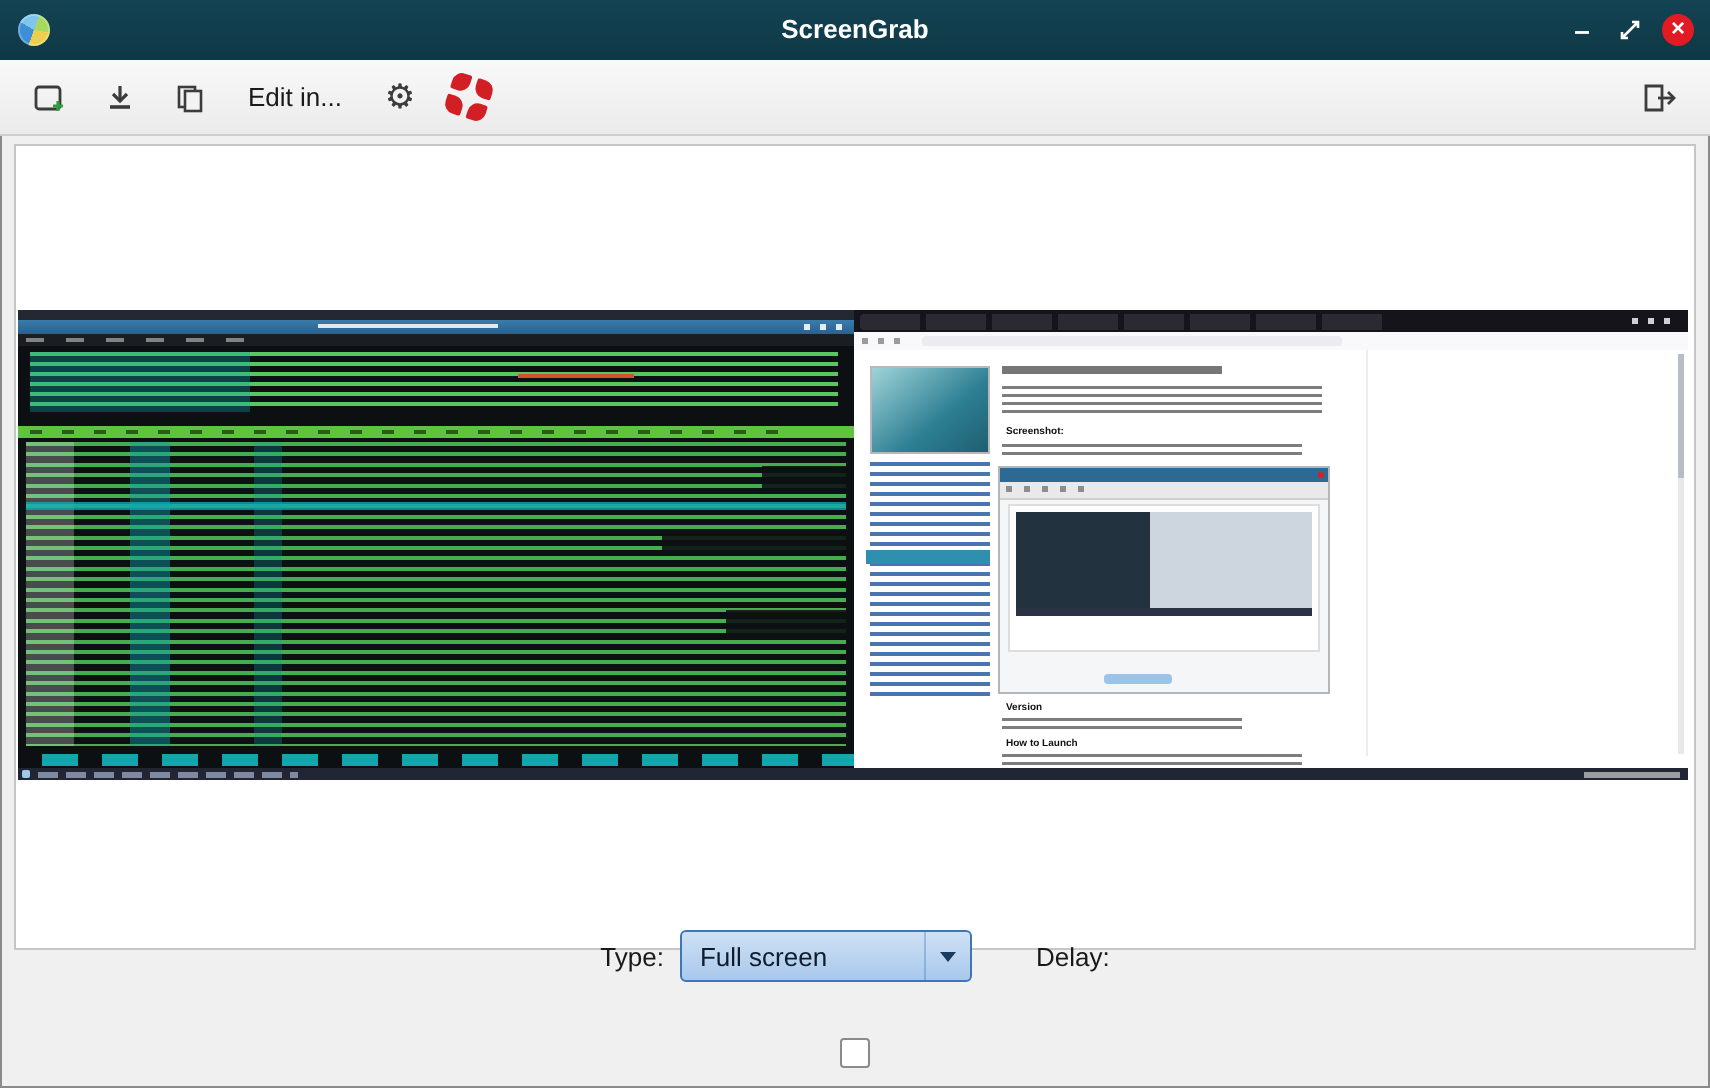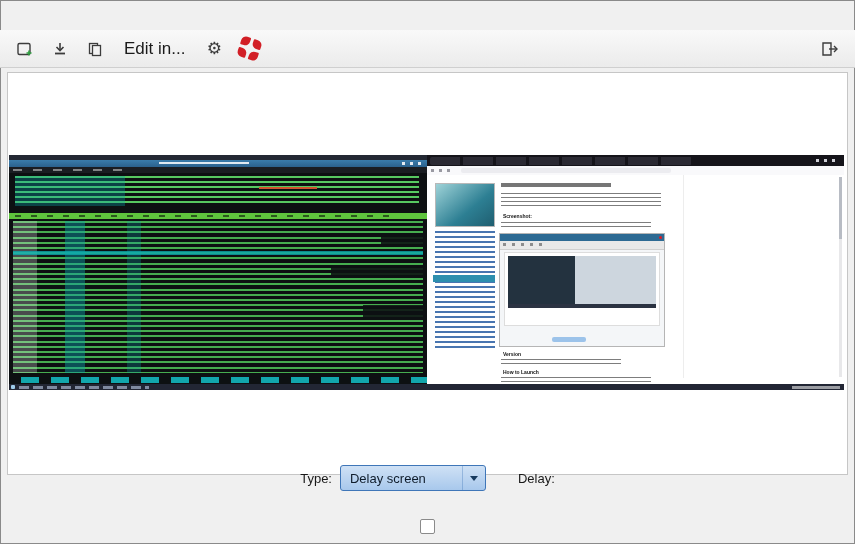--- a/index.html
+++ b/index.html
@@ -21,21 +21,21 @@
   .btn-max{right:28px;}
   .btn-close{right:4px;}
   .close-circle{width:16px;height:16px;border-radius:50%;background:#e01b24;color:#fff;
                 font-size:12px;line-height:15px;text-align:center;font-weight:bold;}
 
   
   .toolbar{position:absolute;top:30px;left:0;right:0;height:37px;
            background:linear-gradient(#f9f9f9,#ebebeb);border-bottom:1px solid #cfcfcf;
            display:flex;align-items:center;padding:0 9px;gap:3px;}
   .tbtn{height:30px;min-width:32px;display:flex;align-items:center;justify-content:center;border-radius:3px;}
-  .edit-btn{font-size:17px;color:#1a1a1a;padding:0 10px;}
+  .edit-btn{font-size:13px;color:#1a1a1a;padding:0 10px;}
   .gear{font-size:17px;color:#3c3c3c;line-height:1;}
   .spacer{flex:1;}
   .pin{width:21px;height:21px;position:relative;transform:rotate(18deg);}
   .pin i{position:absolute;width:9px;height:9px;background:#d21f26;}
   .pin i:nth-child(1){left:0;top:0;border-radius:5px 1px 5px 1px;}
   .pin i:nth-child(2){right:0;top:0;border-radius:1px 5px 1px 5px;}
   .pin i:nth-child(3){left:0;bottom:0;border-radius:1px 5px 1px 5px;}
   .pin i:nth-child(4){right:0;bottom:0;border-radius:5px 1px 5px 1px;}
 
   
@@ -150,20 +150,35 @@
   .spin-down b{width:0;height:0;border-left:3.5px solid transparent;border-right:3.5px solid transparent;border-top:4px solid #333;}
   .check-row{position:absolute;left:0;right:0;top:515px;height:22px;
        display:flex;justify-content:center;align-items:center;gap:8px;}
   .checkbox{width:15px;height:15px;background:#fff;border:1px solid #8a8a8a;border-radius:2px;box-sizing:border-box;}
 </style>
 </head>
 <body>
 
 <div id="app">
 
+  <div class="titlebar">
+    <div class="app-icon"></div>
+    <div class="win-title">ScreenGrab</div>
+    <div class="winbtn btn-min">
+        <span>–</span>
+      </div>
+    <div class="winbtn btn-max">
+      <svg width="12" height="12" viewBox="0 0 12 12">
+        <path d="M2 10L10 2 M7 2h3v3 M5 10H2V7" stroke="#ffffff" fill="none" stroke-width="1.3"></path>
+      </svg>
+    </div>
+    <div class="winbtn btn-close">
+      <div class="close-circle">×</div>
+    </div>
+  </div>
 
   <div class="toolbar">
     <div class="tbtn">
       <svg width="18" height="16" viewBox="0 0 18 16">
         <rect x="2" y="2.5" width="12" height="11" rx="1.5" fill="none" stroke="#3c3c3c" stroke-width="1.4"></rect>
         <path d="M13 9.5v5 M10.5 12h5" stroke="#2e9e3f" stroke-width="1.6"></path>
       </svg>
     </div>
     <div class="tbtn">
       <svg width="16" height="16" viewBox="0 0 16 16">
@@ -280,21 +295,21 @@
         <div class="tb-start"></div>
         <div class="tb-items"></div>
         <div class="tb-right"></div>
       </div>
     </div>
   </div>
 
   <div class="controls-row">
     <span class="ctl-label">Type:</span>
     <div class="combo">
-      <span class="combo-text">Delay screen</span>
+      <span class="combo-text">Full screen</span>
       <div class="combo-arrow">
         <b></b>
       </div>
     </div>
     <div class="ctl-gap"></div>
     <span class="ctl-label">Delay:</span>
   </div>
 
   <div class="check-row">
     <div class="checkbox"></div>

